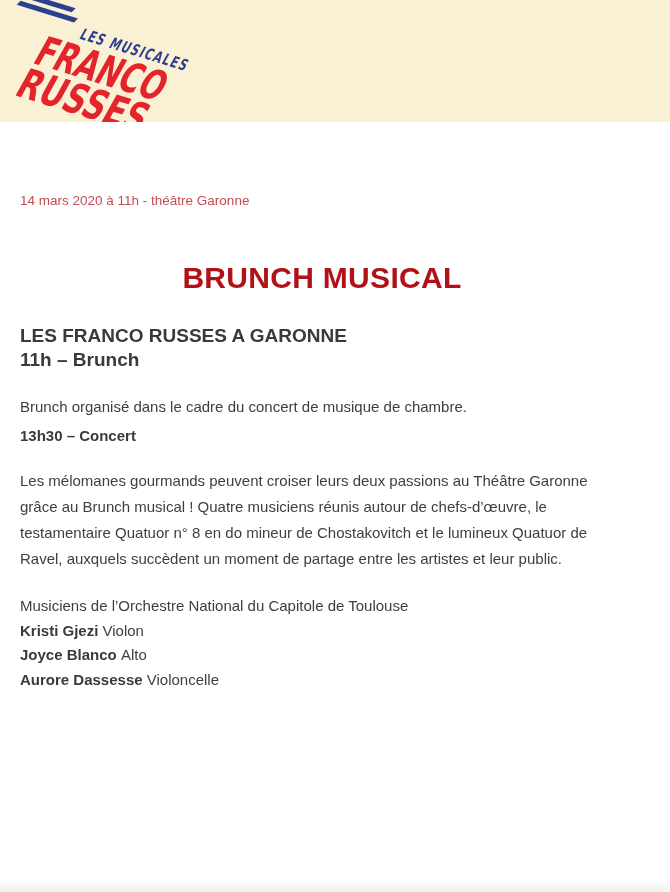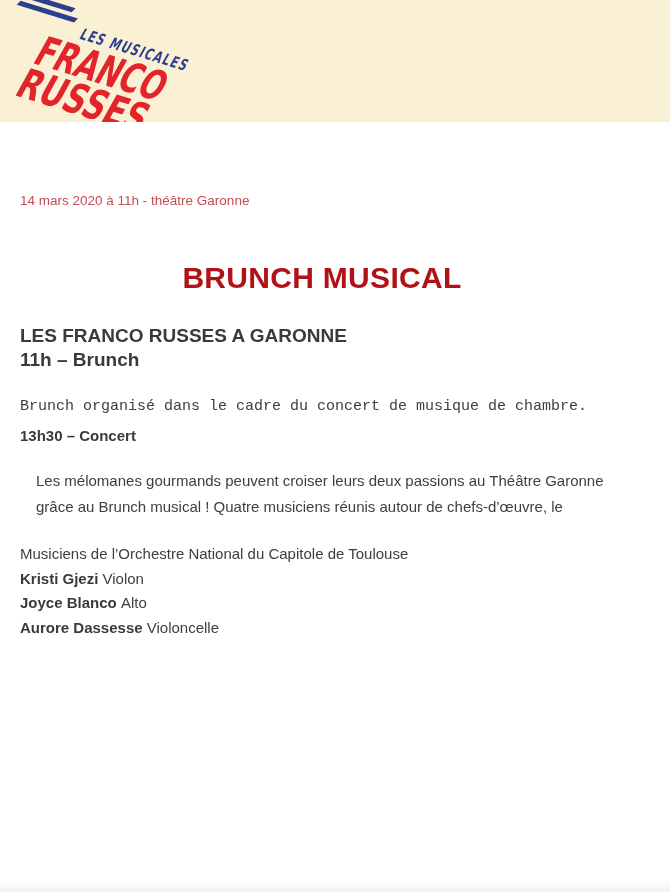--- a/index.html
+++ b/index.html
@@ -53,29 +53,29 @@
     font-weight: 700;
     font-size: 19px;
     line-height: 24px;
     color: #3a3a3a;
   }
   .para {
     font-size: 15px;
     line-height: 26px;
     color: #3e3e3e;
   }
-  .p-intro   { margin: 22px 0 0 0; font-family: Liberation Mono, monospace; }
+  .p-intro   { margin: 22px 0 0 0; }
   .h-concert {
     margin: 4px 0 0 0;
     font-weight: 700;
     font-size: 15px;
     line-height: 24px;
     color: #3a3a3a;
   }
-  .p-desc    { margin: 20px 0 0 16px; }
+  .p-desc    { margin: 20px 0 0 0; }
   .program-block {
     margin: 17px 0 0 0;
     font-size: 15px;
     line-height: 24px;
   }
   .composer { font-weight: 700; color: #3a3a3a; }
   .ensemble-block {
     margin: 22px 0 0 0;
     font-size: 15px;
     line-height: 24.5px;
@@ -116,21 +116,21 @@
 
   <div class="kicker">
     <div>LES FRANCO RUSSES A GARONNE</div>
     <div>11h – Brunch</div>
   </div>
 
   <p class="para p-intro">Brunch organisé dans le cadre du concert de musique de chambre.</p>
 
   <p class="h-concert">13h30 – Concert</p>
 
-  <p class="para p-desc"><span>Les mélomanes gourmands peuvent croiser leurs deux passions au Théâtre Garonne grâce au Brunch musical ! Quatre musiciens réunis autour de chefs-d’œuvre, le</span><br></p>
+  <p class="para p-desc"><span>Les mélomanes gourmands peuvent croiser leurs deux passions au Théâtre Garonne grâce au Brunch musical ! Quatre musiciens réunis autour de chefs-d’œuvre, le</span><br><span>testamentaire Quatuor n° 8 en do mineur de Chostakovitch et le lumineux Quatuor de Ravel, auxquels succèdent un moment de partage entre les artistes et leur public.</span></p>
 
 
   <div class="ensemble-block">
     <div>Musiciens de l’Orchestre National du Capitole de Toulouse</div>
     <div class="mus-row"><span class="mus-name">Kristi Gjezi</span><span class="mus-inst">Violon</span></div>
     <div class="mus-row"><span class="mus-name">Joyce Blanco</span><span class="mus-inst">Alto</span></div>
     <div class="mus-row"><span class="mus-name">Aurore Dassesse</span><span class="mus-inst">Violoncelle</span></div>
   </div>
 
 </main>

